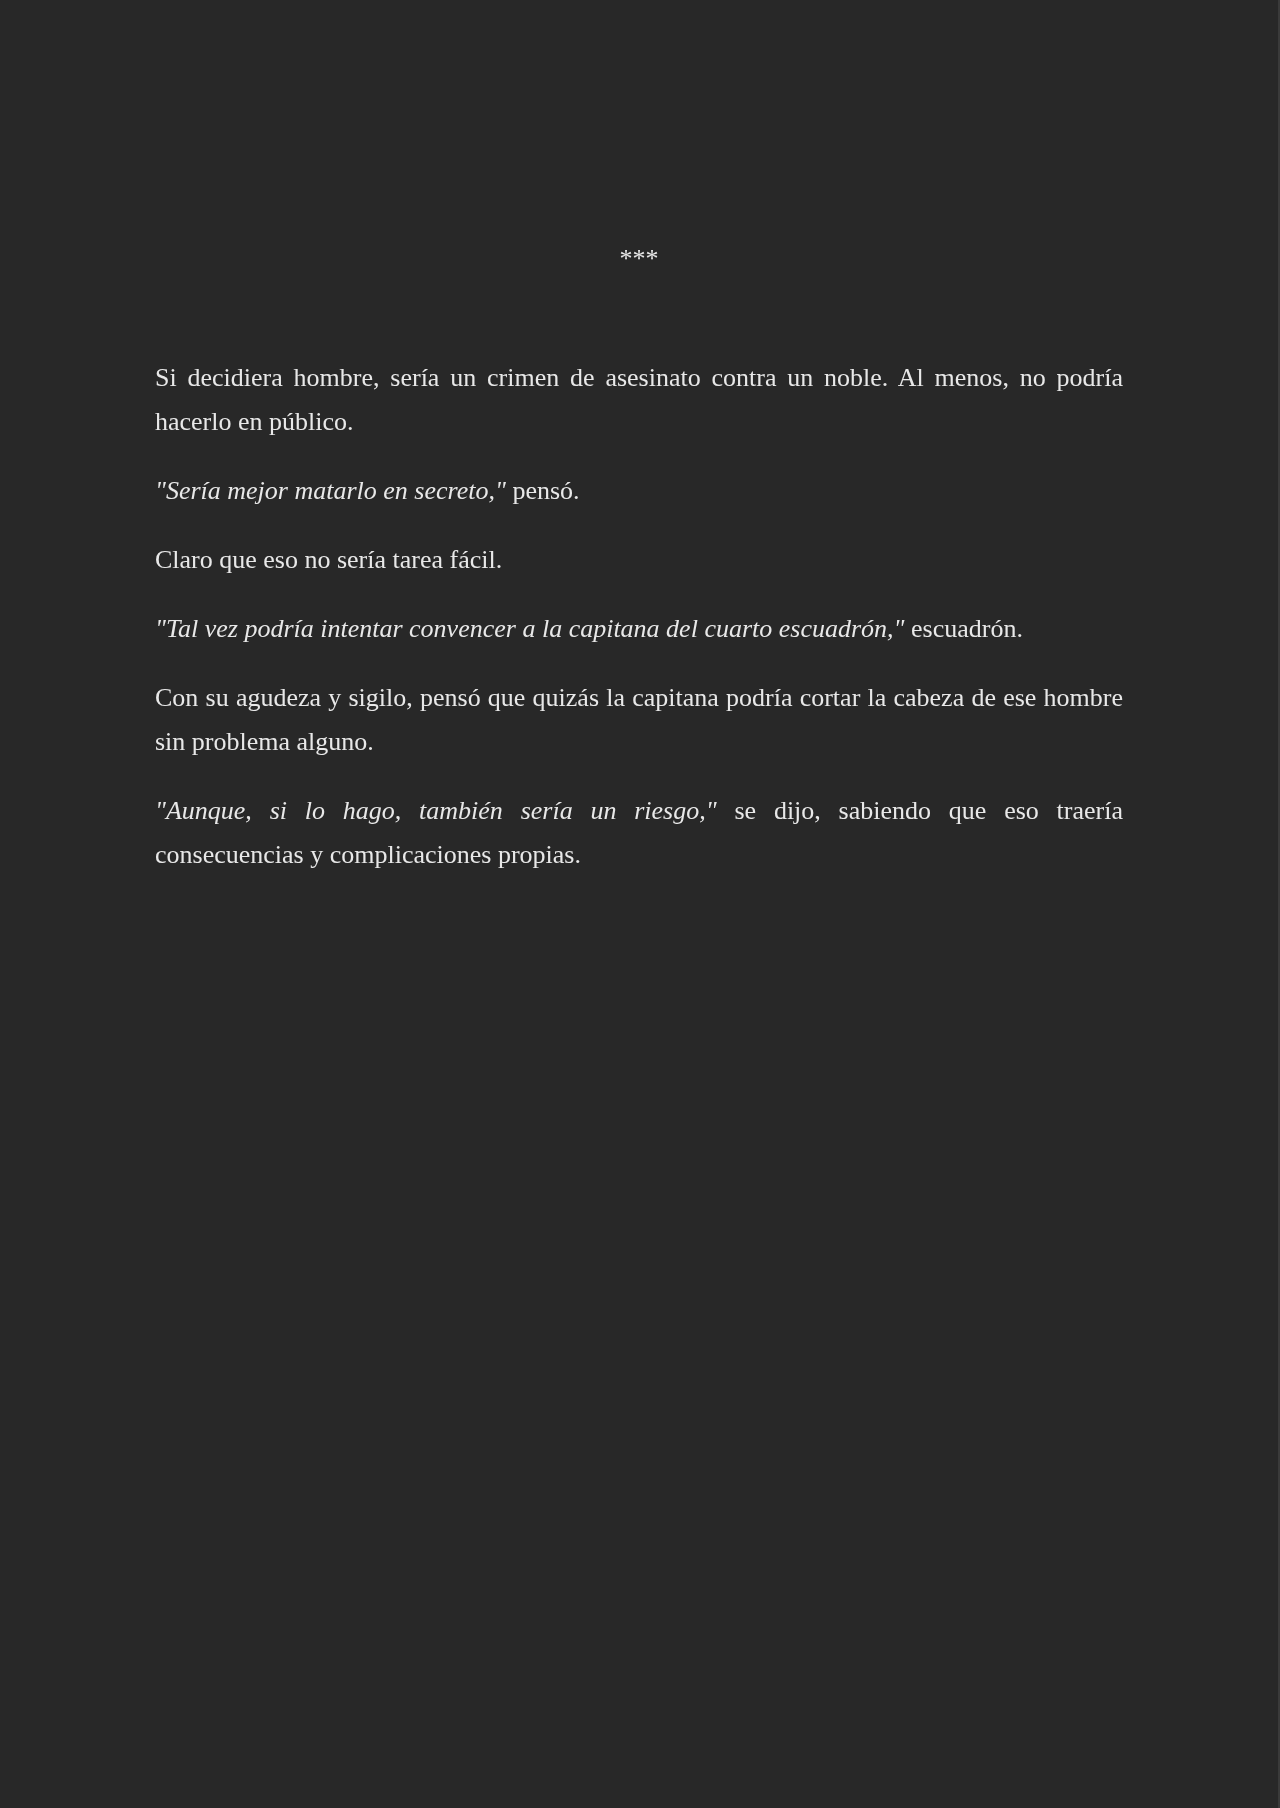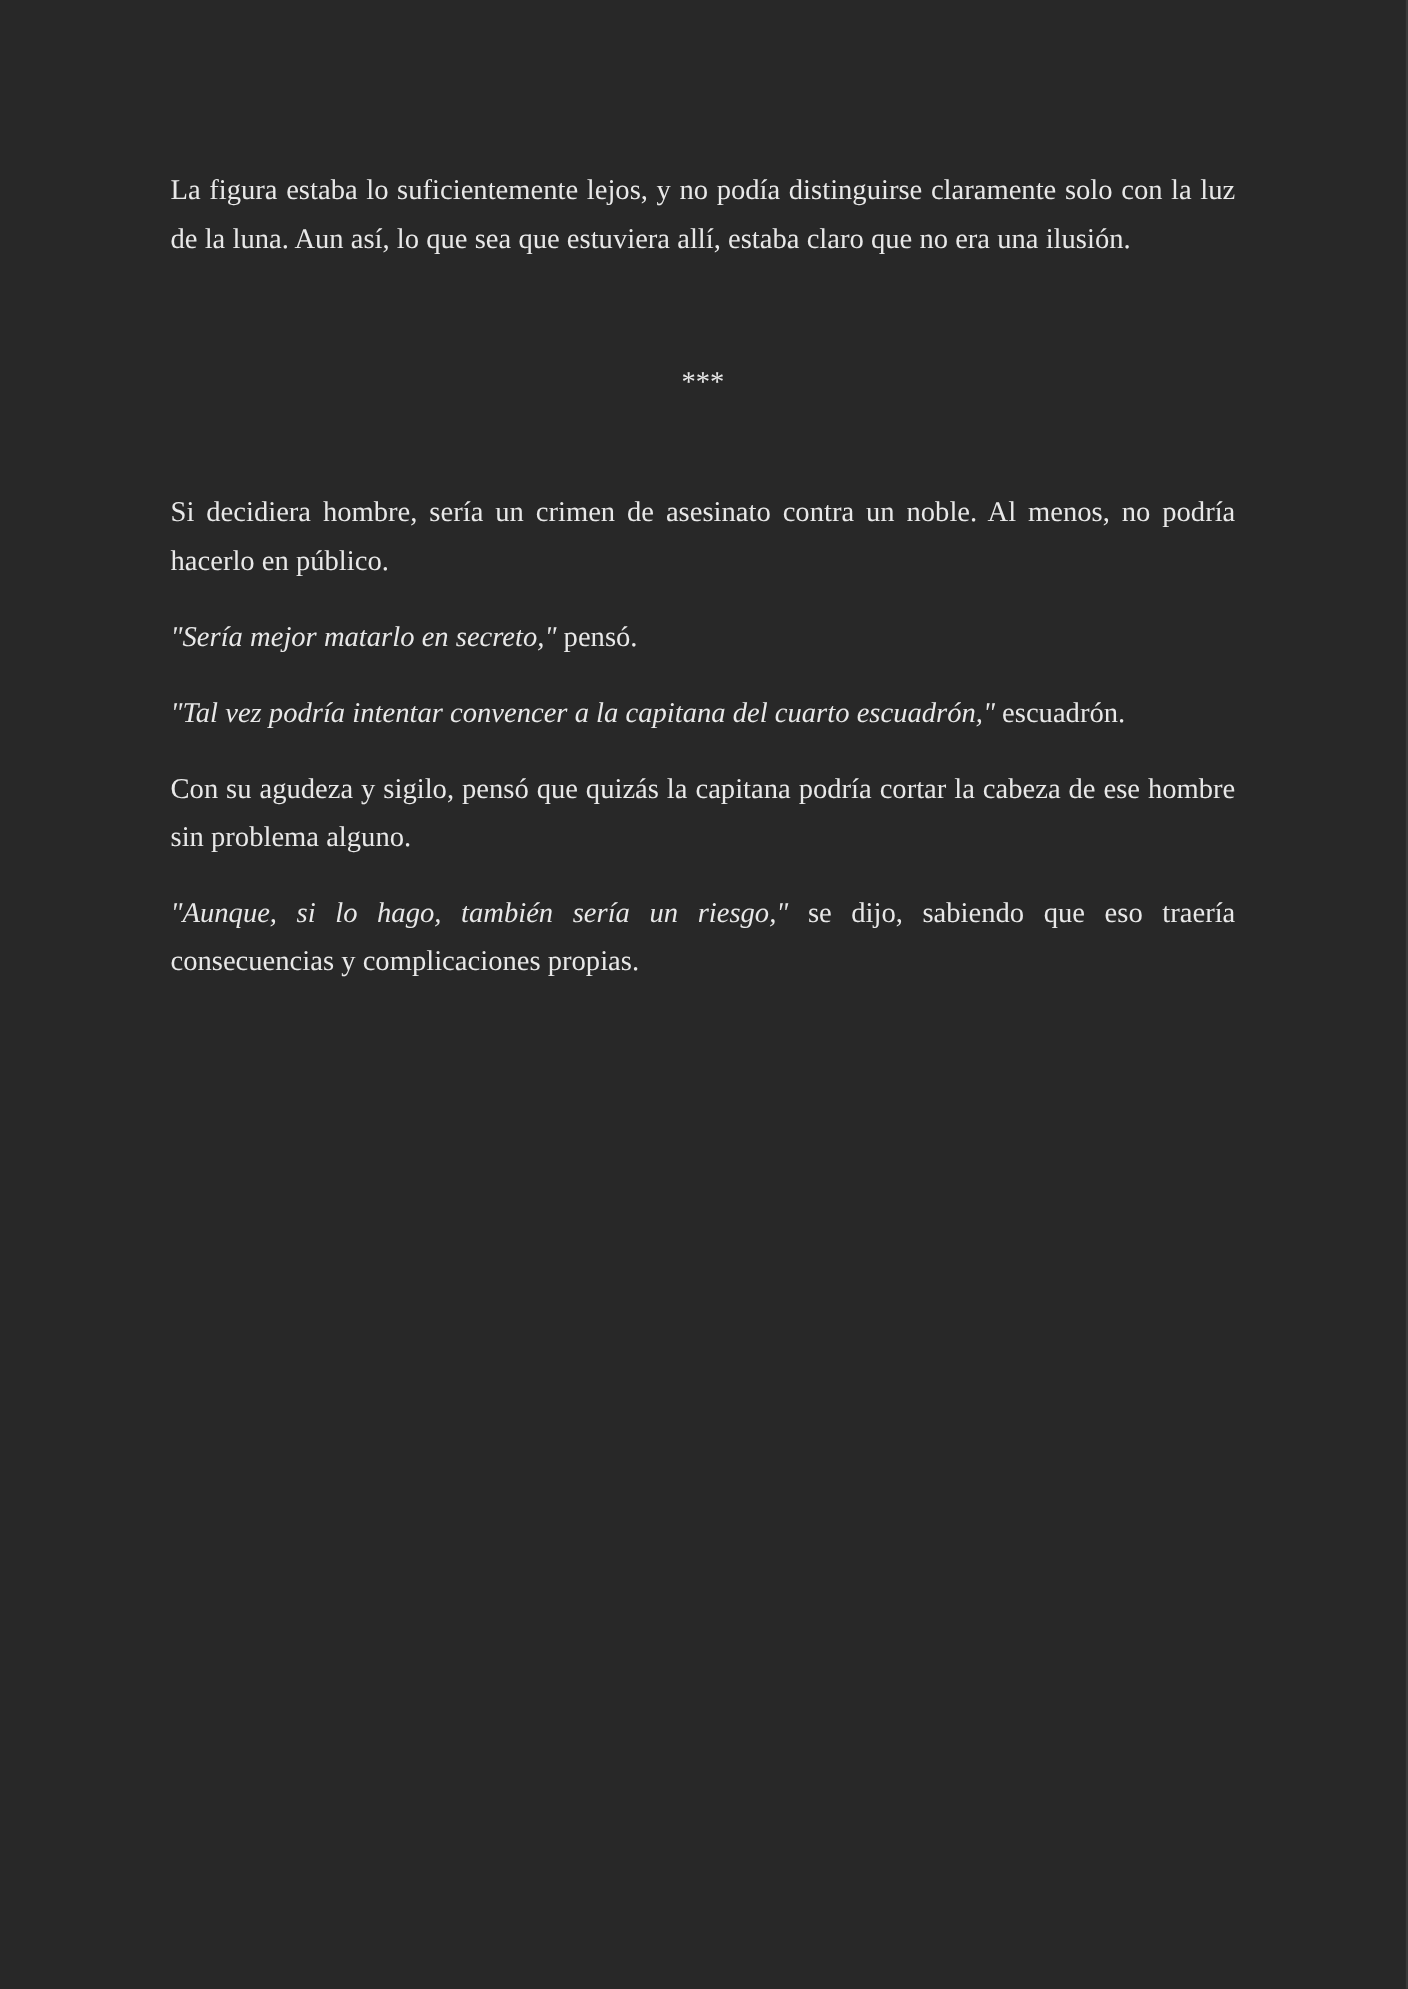--- a/index.html
+++ b/index.html
@@ -35,24 +35,24 @@
     margin: 0;
   }
   em { font-style: italic; }
 </style>
 </head>
 <body>
 
 <div class="edge"></div>
 
 <div class="content">
-  <p class="first">La figura estaba lo suficientemente lejos, y no podía distinguirse claramente solo con la luz de la luna. Aun así, lo que sea que estuviera allí, estaba claro que no era una ilusión.</p>
 
   <div style="height:86px"></div>
   <div class="sep">***</div>
   <div style="height:75px"></div>
 
   <p><em></em><span>Si decidiera hombre, sería un crimen de asesinato contra un noble. Al menos, no podría hacerlo en público.</span></p>
   <p><em>"Sería mejor matarlo en secreto,"</em><span> pensó.</span></p>
+  <p><em></em><span>Claro que eso no sería tarea fácil.</span></p>
   <p><em>"Tal vez podría intentar convencer a la capitana del cuarto escuadrón,"</em><span> escuadrón.</span></p>
   <p><em></em><span>Con su agudeza y sigilo, pensó que quizás la capitana podría cortar la cabeza de ese hombre sin problema alguno.</span></p>
   <p><em>"Aunque, si lo hago, también sería un riesgo,"</em><span> se dijo, sabiendo que eso traería consecuencias y complicaciones propias.</span></p>
 </div>
 
 </body></html>

